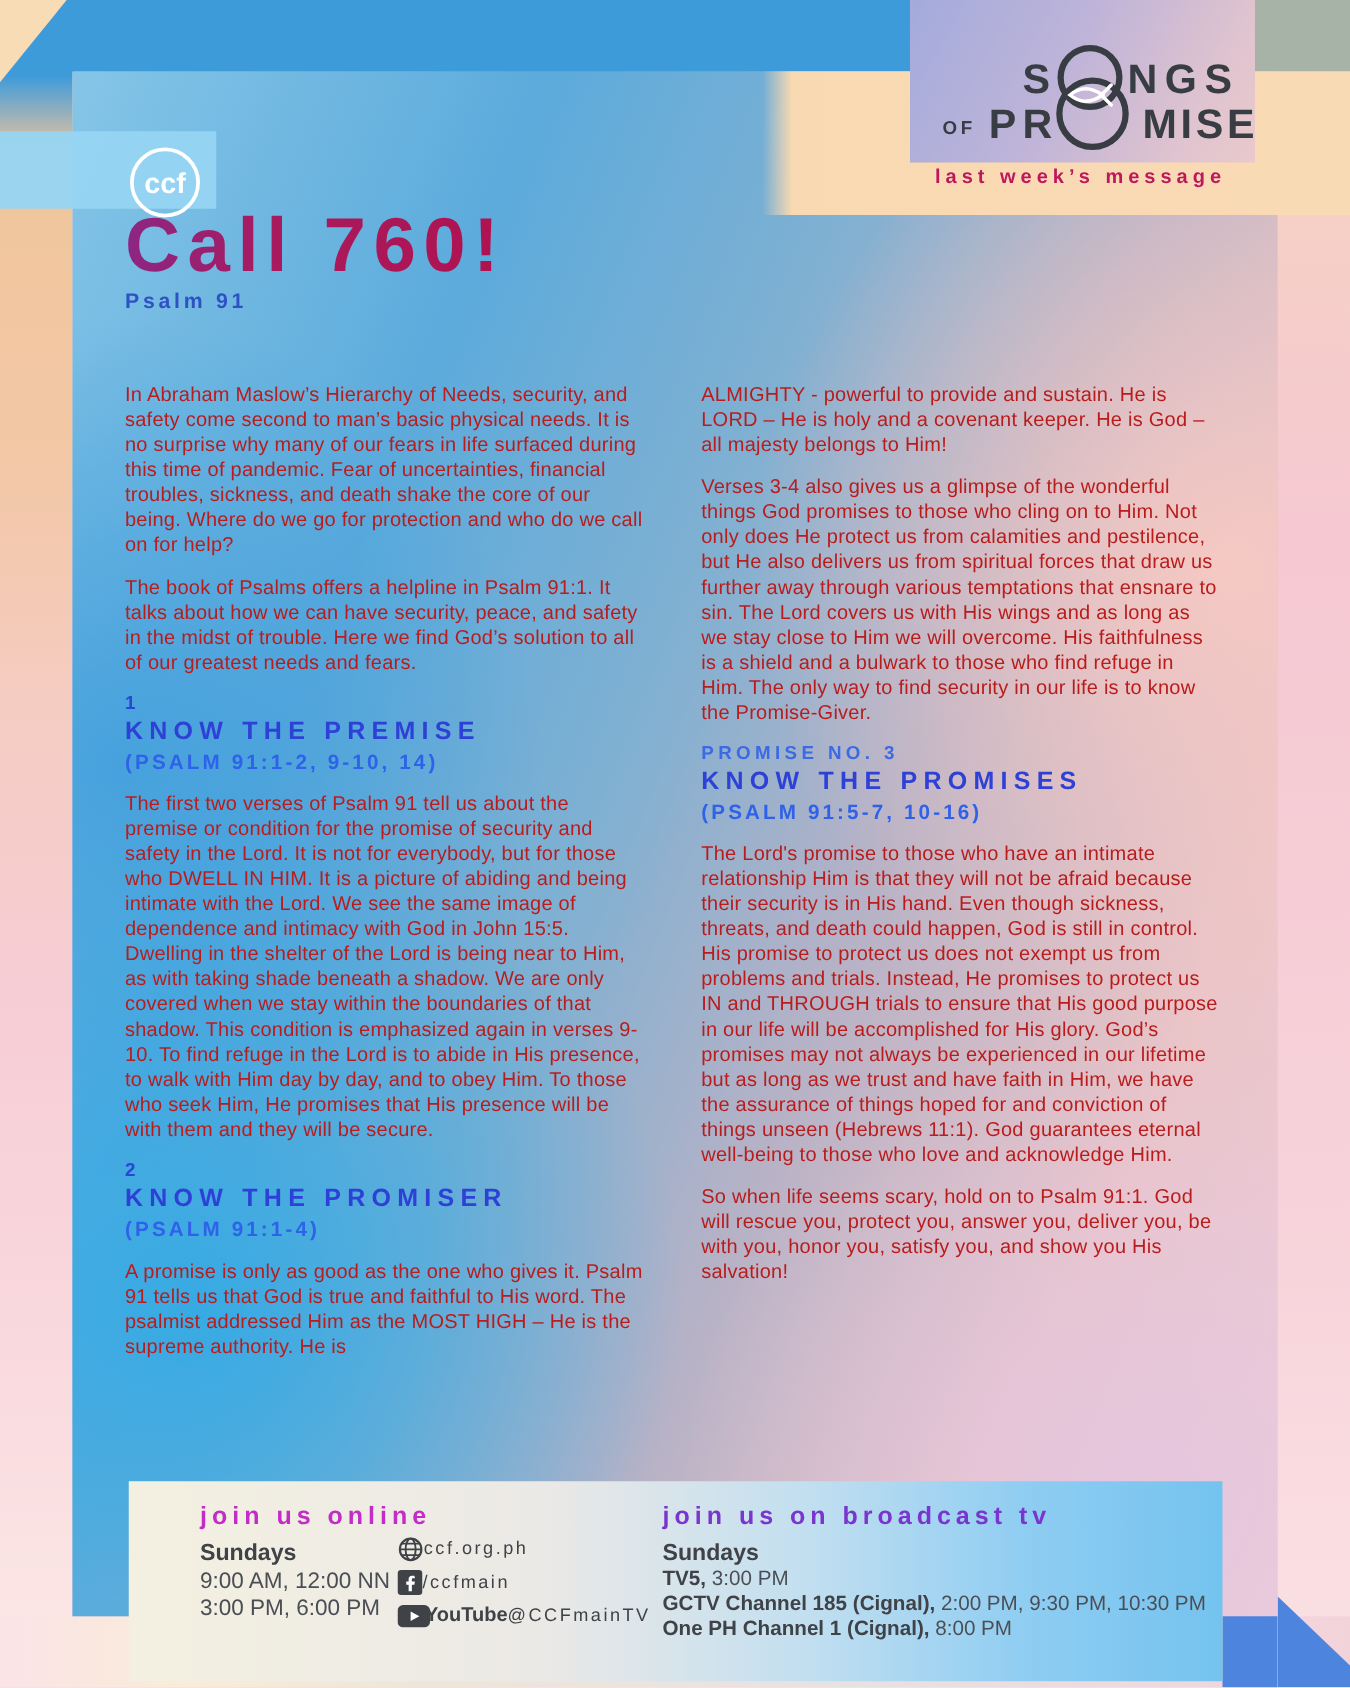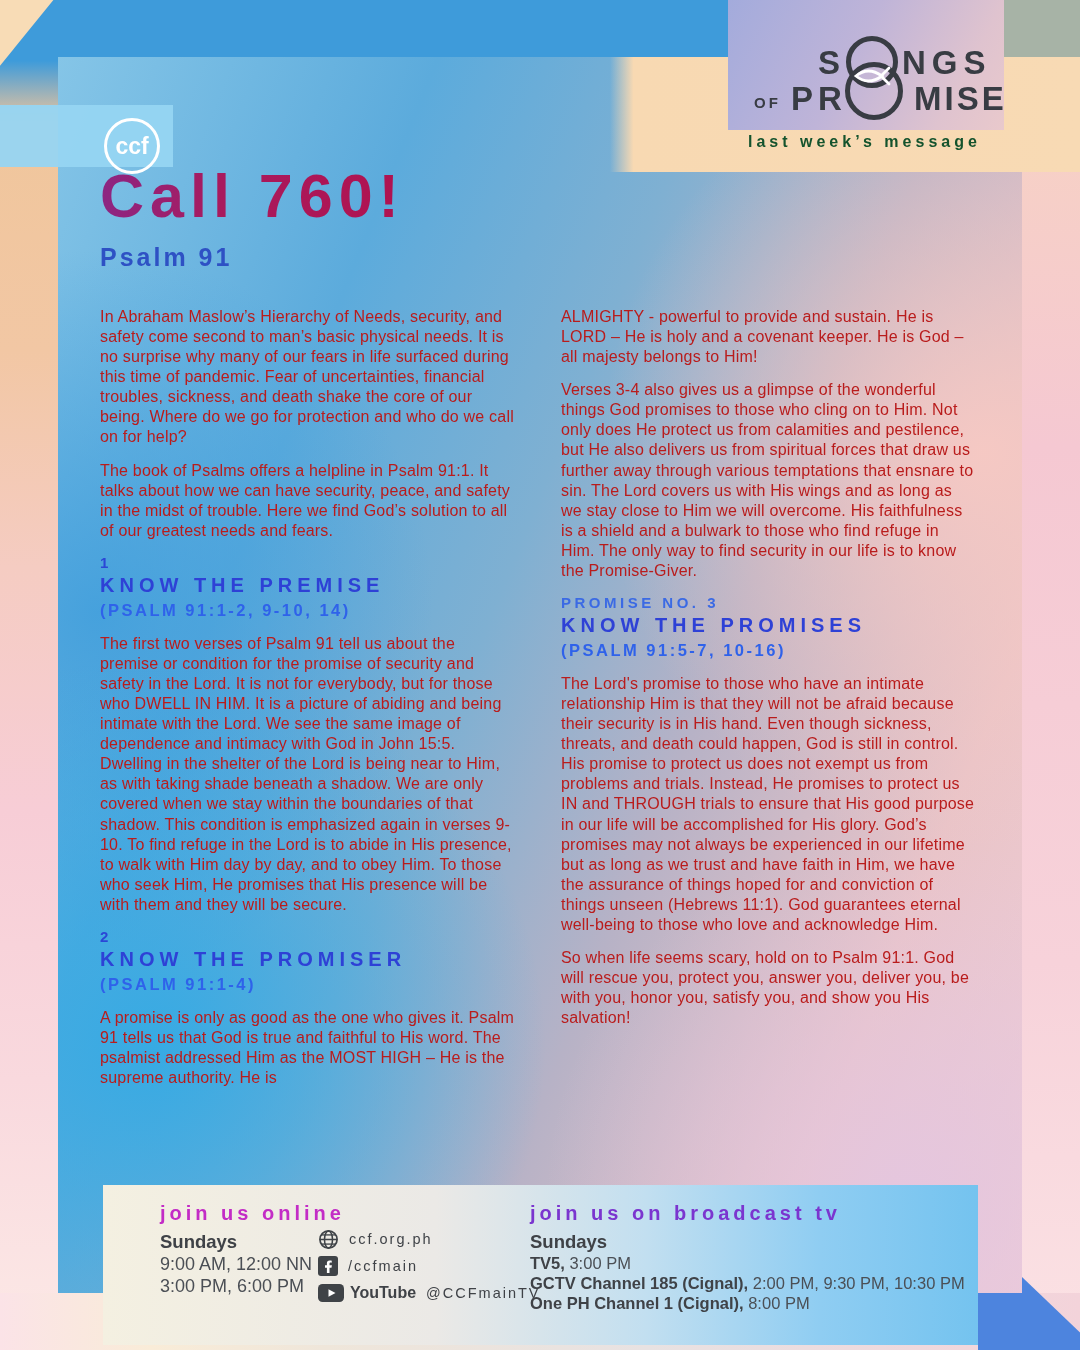--- a/index.html
+++ b/index.html
@@ -37,32 +37,32 @@
   .ccf-circle span { color:#ffffff; font-size:23px; font-weight:700; letter-spacing:0; }
 
   
   .songs-panel { position:absolute; left:728px; top:0; width:276px; height:130px;
     background:linear-gradient(118deg,#a3abdc 0%,#bfb4d8 45%,#dfc3cf 80%,#e9c9cc 100%); }
   .songs-panel .lt { position:absolute; color:#383c43; font-weight:800; }
   .so-circle { position:absolute; border:5px solid #383c43; border-radius:50%; }
   .c1 { left:118px; top:36px; width:52px; height:52px; }
   .c2 { left:117px; top:62px; width:58px; height:58px; }
   .fish { position:absolute; left:124px; top:64px; }
-  .tagline { position:absolute; left:748px; top:133px; width:290px; color:#14532d;
+  .tagline { position:absolute; left:748px; top:133px; width:290px; color:#be185d;
     font-size:16px; font-weight:700; letter-spacing:4px; }
 
   
   .title-block { position:absolute; left:100px; top:156px; z-index:6; }
   .t1 { font-size:43px; font-weight:800; letter-spacing:2px;
     background:linear-gradient(90deg,#27359f 0%,#3a3cae 42%,#6c2f9e 76%,#8f2b92 100%);
     -webkit-background-clip:text; background-clip:text; color:transparent; }
   .t2 { margin-top:5px; font-size:61px; font-weight:800; letter-spacing:6px;
     background:linear-gradient(90deg,#8c2683 0%,#a81b5e 38%,#b01250 100%);
     -webkit-background-clip:text; background-clip:text; color:transparent; }
-  .t3 { margin-top:12px; font-size:25px; font-weight:700; letter-spacing:3px; color:#2e51c4; }
+  .t3 { margin-top:0; font-size:17px; font-weight:700; letter-spacing:3px; color:#2e51c4; }
 
   
   .col { position:absolute; top:307px; width:416px; z-index:6; }
   .col-left { left:100px; }
   .col-right { left:561px; }
   .col p { font-size:16px; line-height:1.255; letter-spacing:.2px; color:#b91c1c; margin-bottom:13px; }
   .sec { margin:12px 0 14px; }
   .sec-num { font-size:15px; font-weight:800; color:#2b46d6; letter-spacing:1px; }
   .sec-label { font-size:15px; font-weight:800; color:#3b6ae4; letter-spacing:3.5px; }
   .sec-title { font-size:20px; font-weight:800; color:#2e41d6; letter-spacing:5px; margin-top:3px; }
@@ -71,21 +71,21 @@
   
   .footer-panel { position:absolute; left:103px; top:1185px; width:875px; height:160px; z-index:8;
     background:linear-gradient(90deg,#f4f0e1 0%,#ebe9e6 38%,#c2dff0 62%,#8fcdf2 82%,#74c3ef 100%); }
   .f-head { position:absolute; font-size:20px; font-weight:800; letter-spacing:4px; }
   .oh { left:57px; top:17px; color:#c32cc6; }
   .bh { left:427px; top:17px; color:#7b35cf; }
   .f-day { position:absolute; font-size:18.5px; font-weight:700; color:#3f4247; }
   .od { left:57px; top:46px; } .bd { left:427px; top:46px; }
   .o-times { position:absolute; left:57px; top:68px; font-size:18px; color:#4b4f55; line-height:1.24; }
   .o-links { position:absolute; left:215px; top:42px; }
-  .link-row { display:flex; align-items:center; gap:10px; height:24px; margin-bottom:3px; }
+  .link-row { display:flex; align-items:center; height:24px; margin-bottom:3px; }
   .link-row .txt { font-size:14.5px; color:#3f4247; letter-spacing:2px; }
   .yt-word { font-size:16px; font-weight:800; color:#3f4247; letter-spacing:0; margin-left:-4px; }
   .bc-rows { position:absolute; left:427px; top:68px; font-size:16.5px; color:#4b4f55; line-height:1.22; }
   .bc-rows b { color:#3f4247; }
 
   
   .arrow-rect { position:absolute; left:978px; top:1293px; width:44px; height:57px; background:#4d84de; z-index:5; }
   .arrow-tri { position:absolute; left:1022px; top:1262px; width:58px; height:88px; background:#4d84de; z-index:5;
     clip-path:polygon(0 17%,100% 80%,100% 100%,0 100%); }
 </style>

